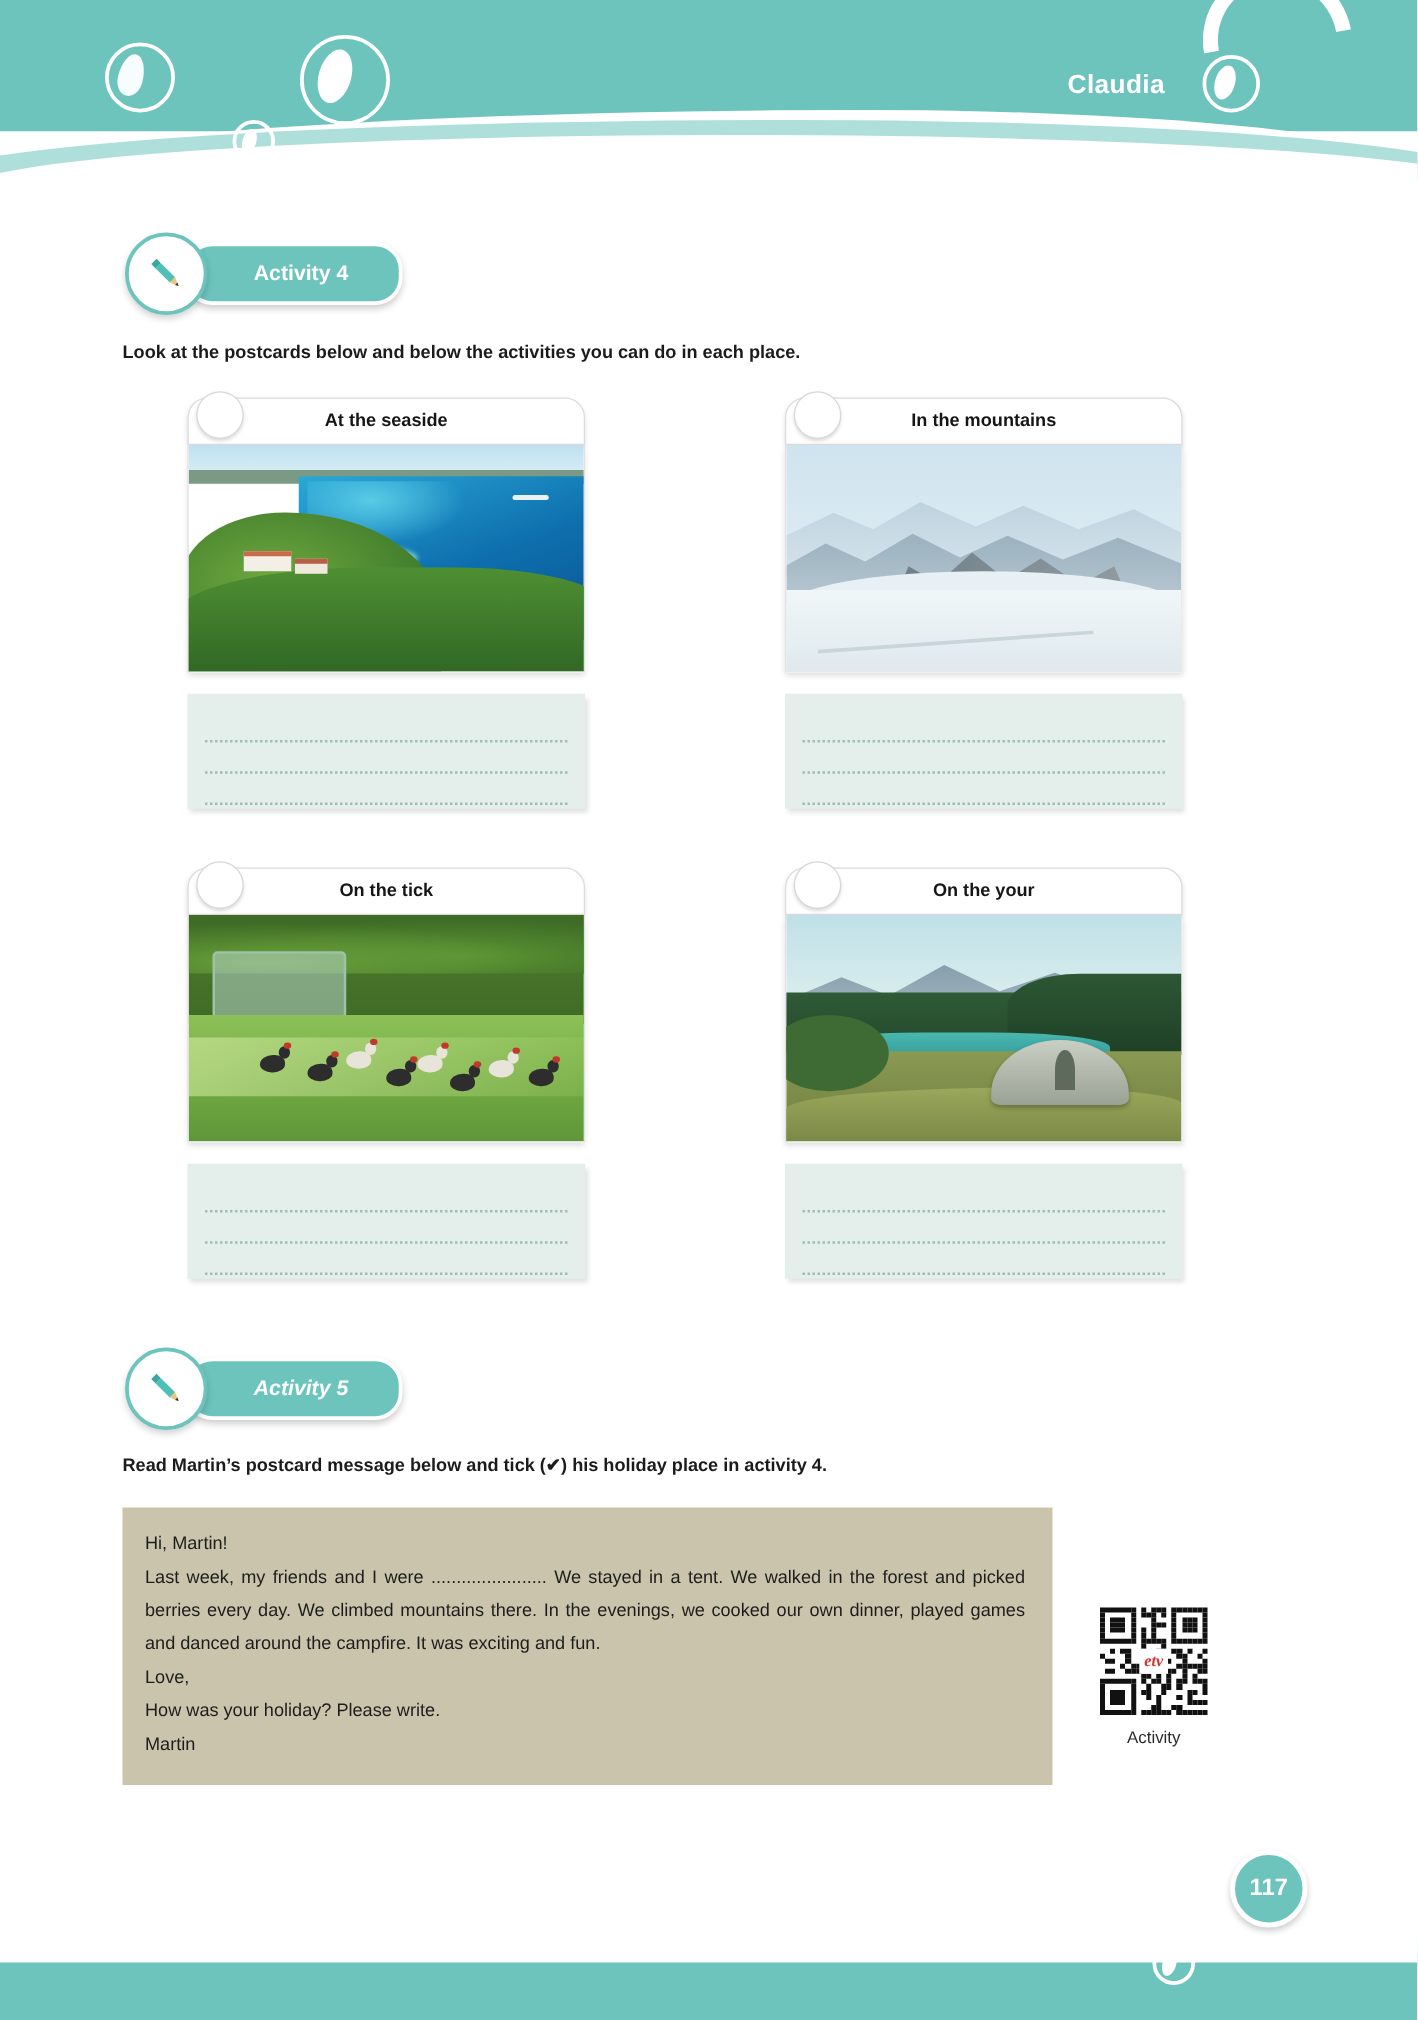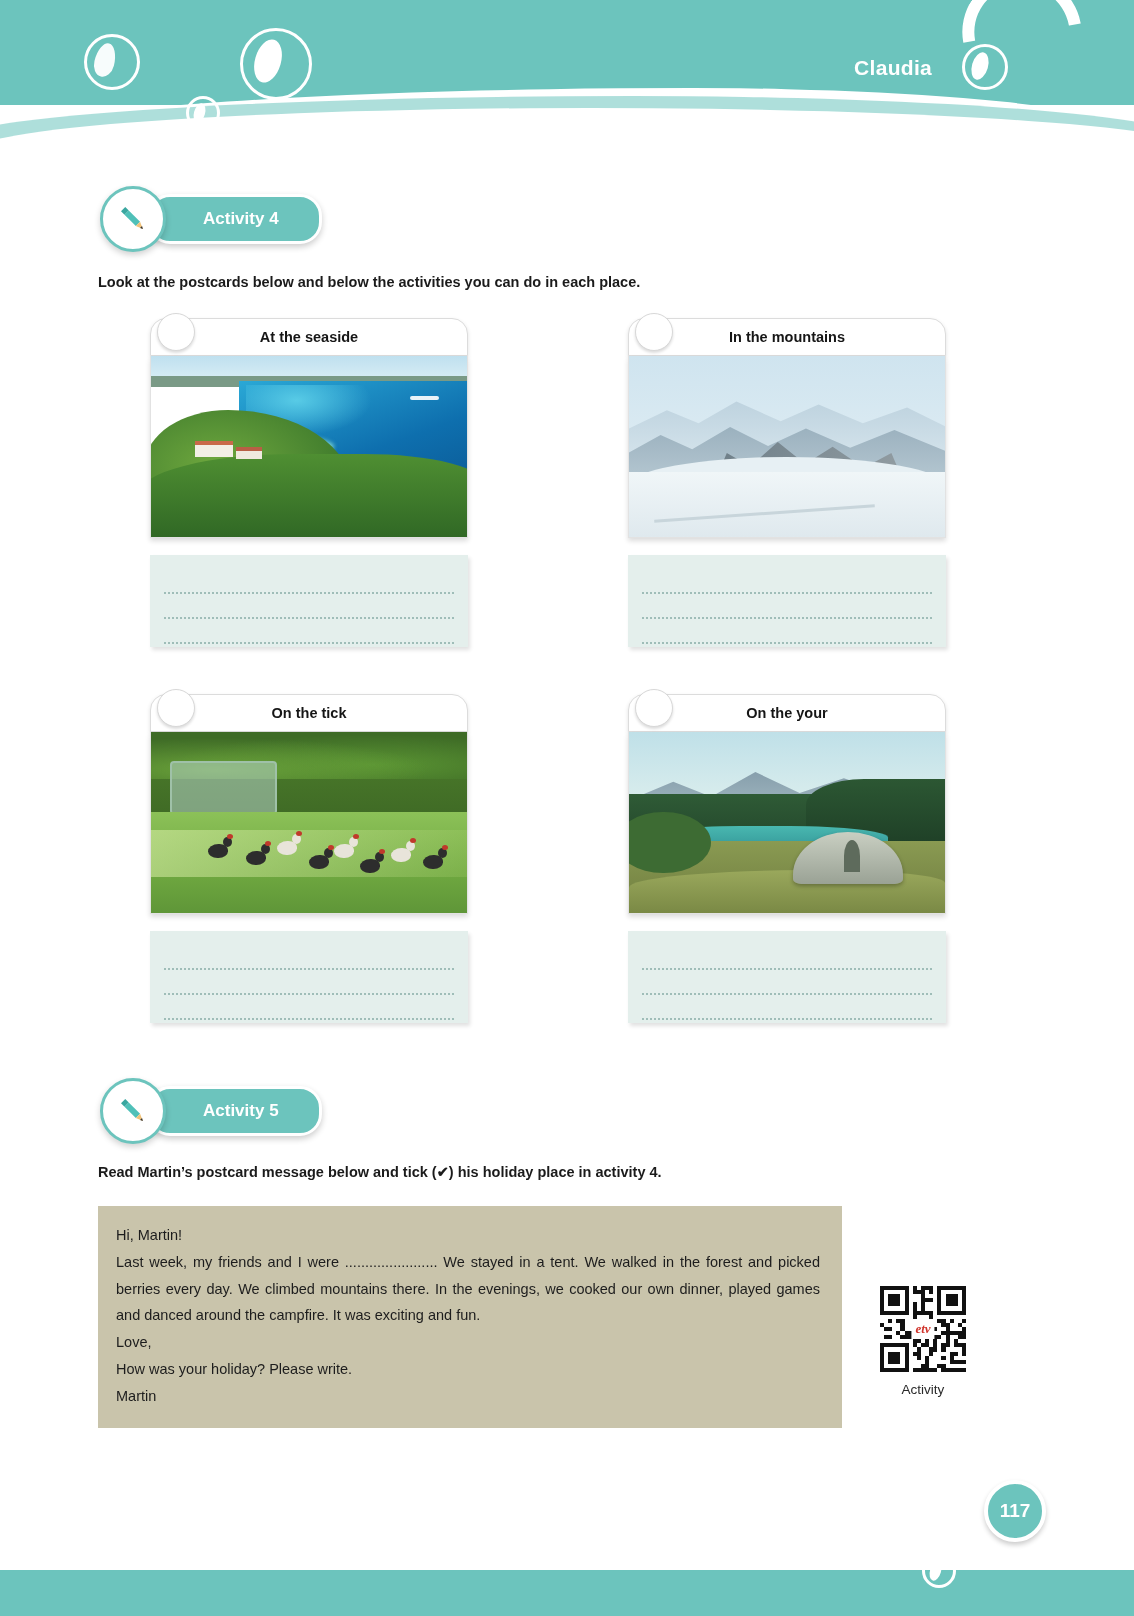--- a/index.html
+++ b/index.html
@@ -404,21 +404,21 @@
       <div class="cp-tent"></div>
     </div>
   </div>
   <div class="lines-box">
     <div class="dot-line"></div>
     <div class="dot-line"></div>
     <div class="dot-line"></div>
   </div>
 </div>
 
-<div class="activity-tab" style="left:100px; top:1078px;">
+<div class="activity-tab" style="left:100px; top:1078px;font-style:italic;">
   <div class="pencil-circle">
     <svg width="34" height="34" viewBox="0 0 34 34" aria-hidden="true">
       <g transform="rotate(-45 17 17)">
         <rect x="14" y="3" width="6" height="5" fill="#3aa7a0"></rect>
         <rect x="14" y="8" width="6" height="16" fill="#4fc0b8"></rect>
         <polygon points="14,24 20,24 17,31" fill="#f0c27a"></polygon>
         <polygon points="15.6,28.4 18.4,28.4 17,31" fill="#333"></polygon>
       </g>
     </svg>
   </div>

